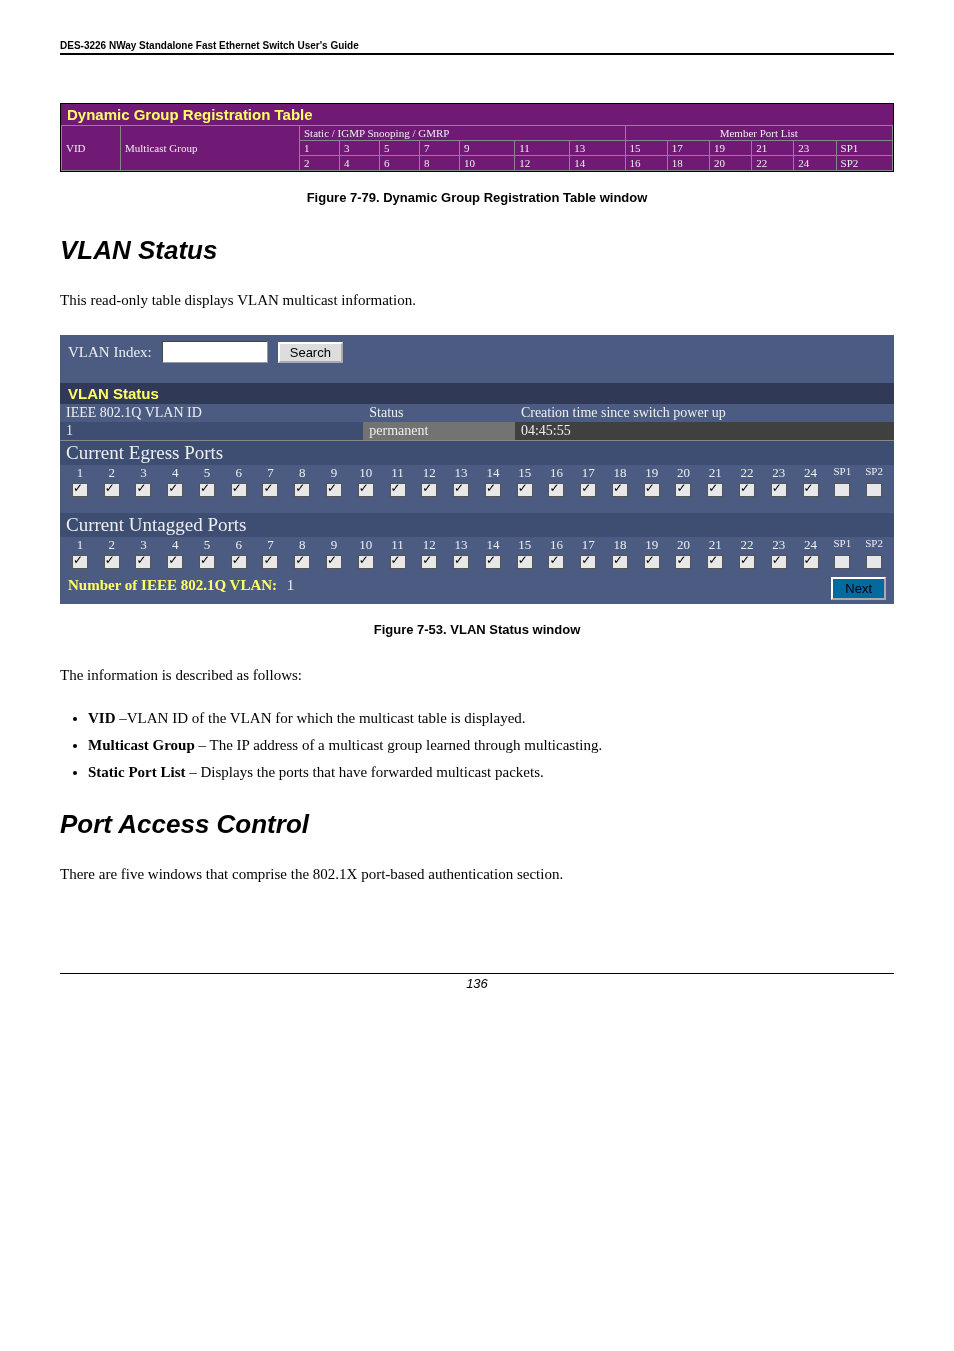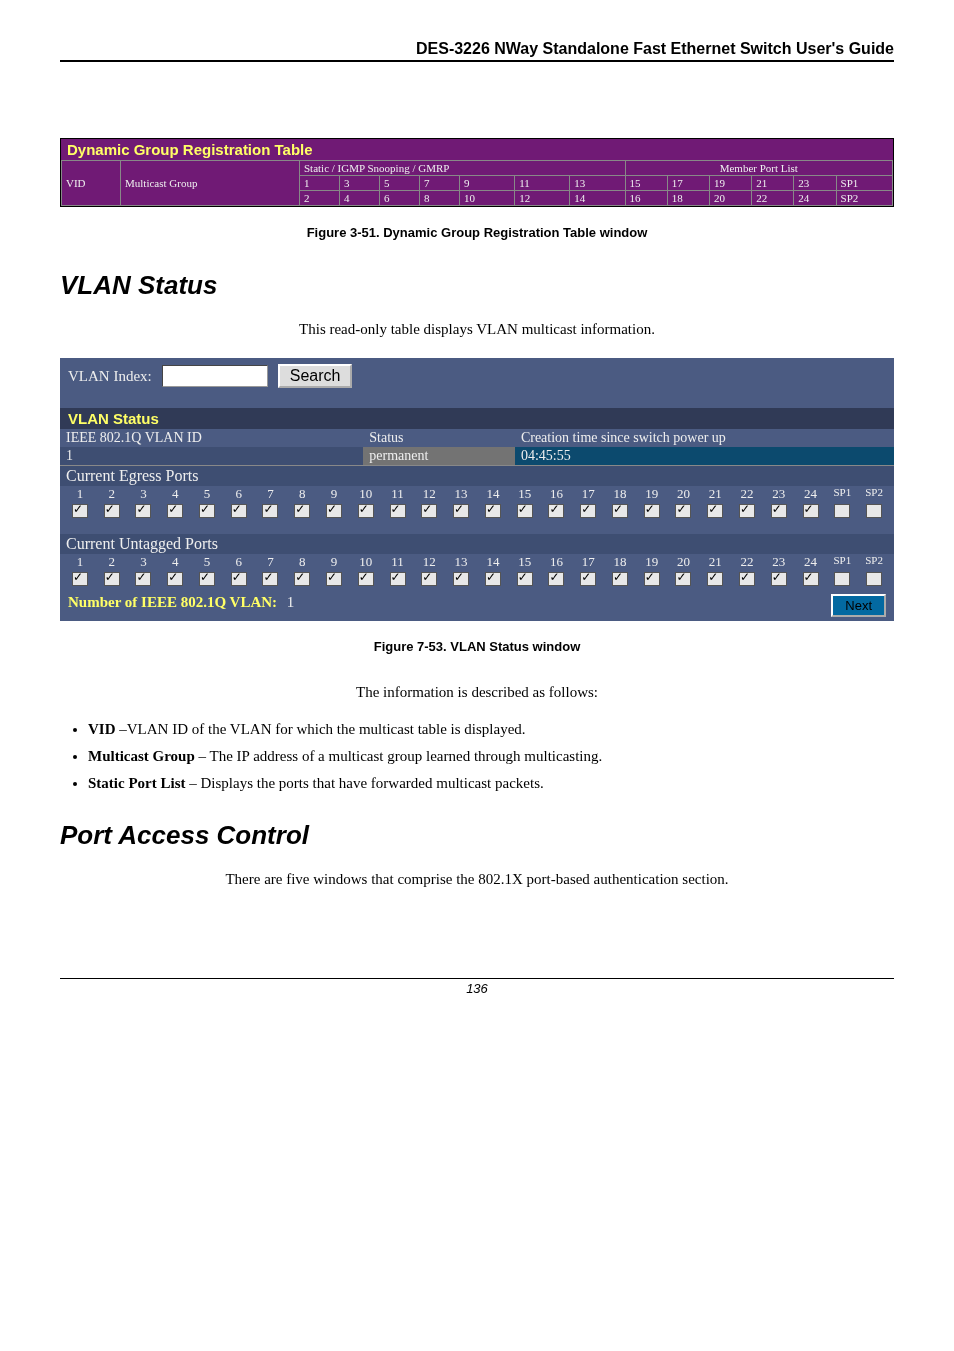--- a/index.html
+++ b/index.html
@@ -5,27 +5,26 @@
   body {
     margin: 0;
     padding: 40px 60px;
     font-family: Georgia, "Times New Roman", serif;
     font-size: 15px;
     color: #000;
     background: #fff;
     width: 834px;
   }
   .header-right {
-    text-align: right;
-    font-family: Arial, sans-serif;
-    font-weight: bold;
-    font-size: 16px;
+    font-family: Arial, sans-serif;
+    font-weight: bold;
+    font-size: 10px;
     border-bottom: 2px solid #000;
     padding-bottom: 2px;
-    margin-bottom: 76px;
+    margin-bottom: 48px;
   }
   .panel-box {
     border: 1px solid #000;
     background: #701a75;
   }
   .panel-title {
     font-family: Arial, sans-serif;
     font-weight: bold;
     color: #ffff66;
     padding: 2px 6px;
@@ -50,39 +49,39 @@
     font-size: 13px;
     margin: 18px 0 30px 0;
   }
   h2.section {
     font-family: Arial, sans-serif;
     font-style: italic;
     font-weight: bold;
     font-size: 26px;
     margin: 28px 0 14px 0;
   }
-  p { margin: 20px 0; text-align: center; }
+  p { margin: 26px 0; }
   .search-row {
     background: #4b5b82;
     color: #eee;
     padding: 6px 8px;
     font-family: "Times New Roman", serif;
     display: flex;
     align-items: center;
     gap: 10px;
   }
   .search-row input[type="text"] {
     width: 100px;
     height: 18px;
     background: #fff;
     border: 1px inset #999;
   }
   .search-row button {
     font-family: Arial, sans-serif;
-    font-size: 16px;
+    font-size: 13px;
     padding: 1px 10px;
     background: #ddd;
     border: 2px outset #fff;
     cursor: pointer;
   }
   .vlan-panel {
     background: #4b5b82;
     color: #eee;
     font-family: "Times New Roman", serif;
   }
@@ -99,21 +98,21 @@
     grid-template-columns: 2.4fr 1.2fr 3fr;
     border-bottom: 1px solid #888;
   }
   .vlan-grid > div {
     padding: 1px 6px;
     font-size: 14px;
   }
   .ports-section-title {
     background: #3e4e72;
     padding: 1px 6px;
-    font-size: 16px;
+    font-size: 19px;
   }
   .ports-row, .chk-row {
     display: grid;
     grid-template-columns: repeat(26, 1fr);
     padding: 0 4px;
     font-size: 13px;
     text-align: center;
   }
   .ports-row span, .chk-row span {
     padding: 0 1px;
@@ -210,42 +209,42 @@
           <td>18</td>
           <td>20</td>
           <td>22</td>
           <td>24</td>
           <td>SP2</td>
     </tr>
   </tbody>
     </table>
 </div>
 
-<div class="caption">Figure 3-51.  Dynamic Group Registration Table window</div>
+<div class="caption">Figure 7-79.  Dynamic Group Registration Table window</div>
 
 <h2 class="section">VLAN Status</h2>
 <p>This read-only table displays VLAN multicast information.</p>
 
 <div class="search-row">
   <span>VLAN Index:</span>
   <input type="text" value="" style="">
   <button>Search</button>
 </div>
 
 <div style="height:14px; background:#4b5b82;"></div>
 
 <div class="vlan-panel">
   <div class="vlan-title">VLAN Status</div>
   <div class="vlan-grid">
     <div>IEEE 802.1Q VLAN ID</div>
     <div>Status</div>
     <div>Creation time since switch power up</div>
     <div style="background:#3e4e72;">1</div>
     <div style="background:#737373;font-family:Liberation Serif, serif;">permanent</div>
-    <div style="background:#0c4a6e;">04:45:55</div>
+    <div style="background:#404040;">04:45:55</div>
   </div>
 
   <div class="ports-section-title">Current Egress Ports</div>
   <div class="ports-row">
     <span>1</span>
       <span>2</span>
       <span>3</span>
       <span>4</span>
       <span>5</span>
       <span>6</span>

